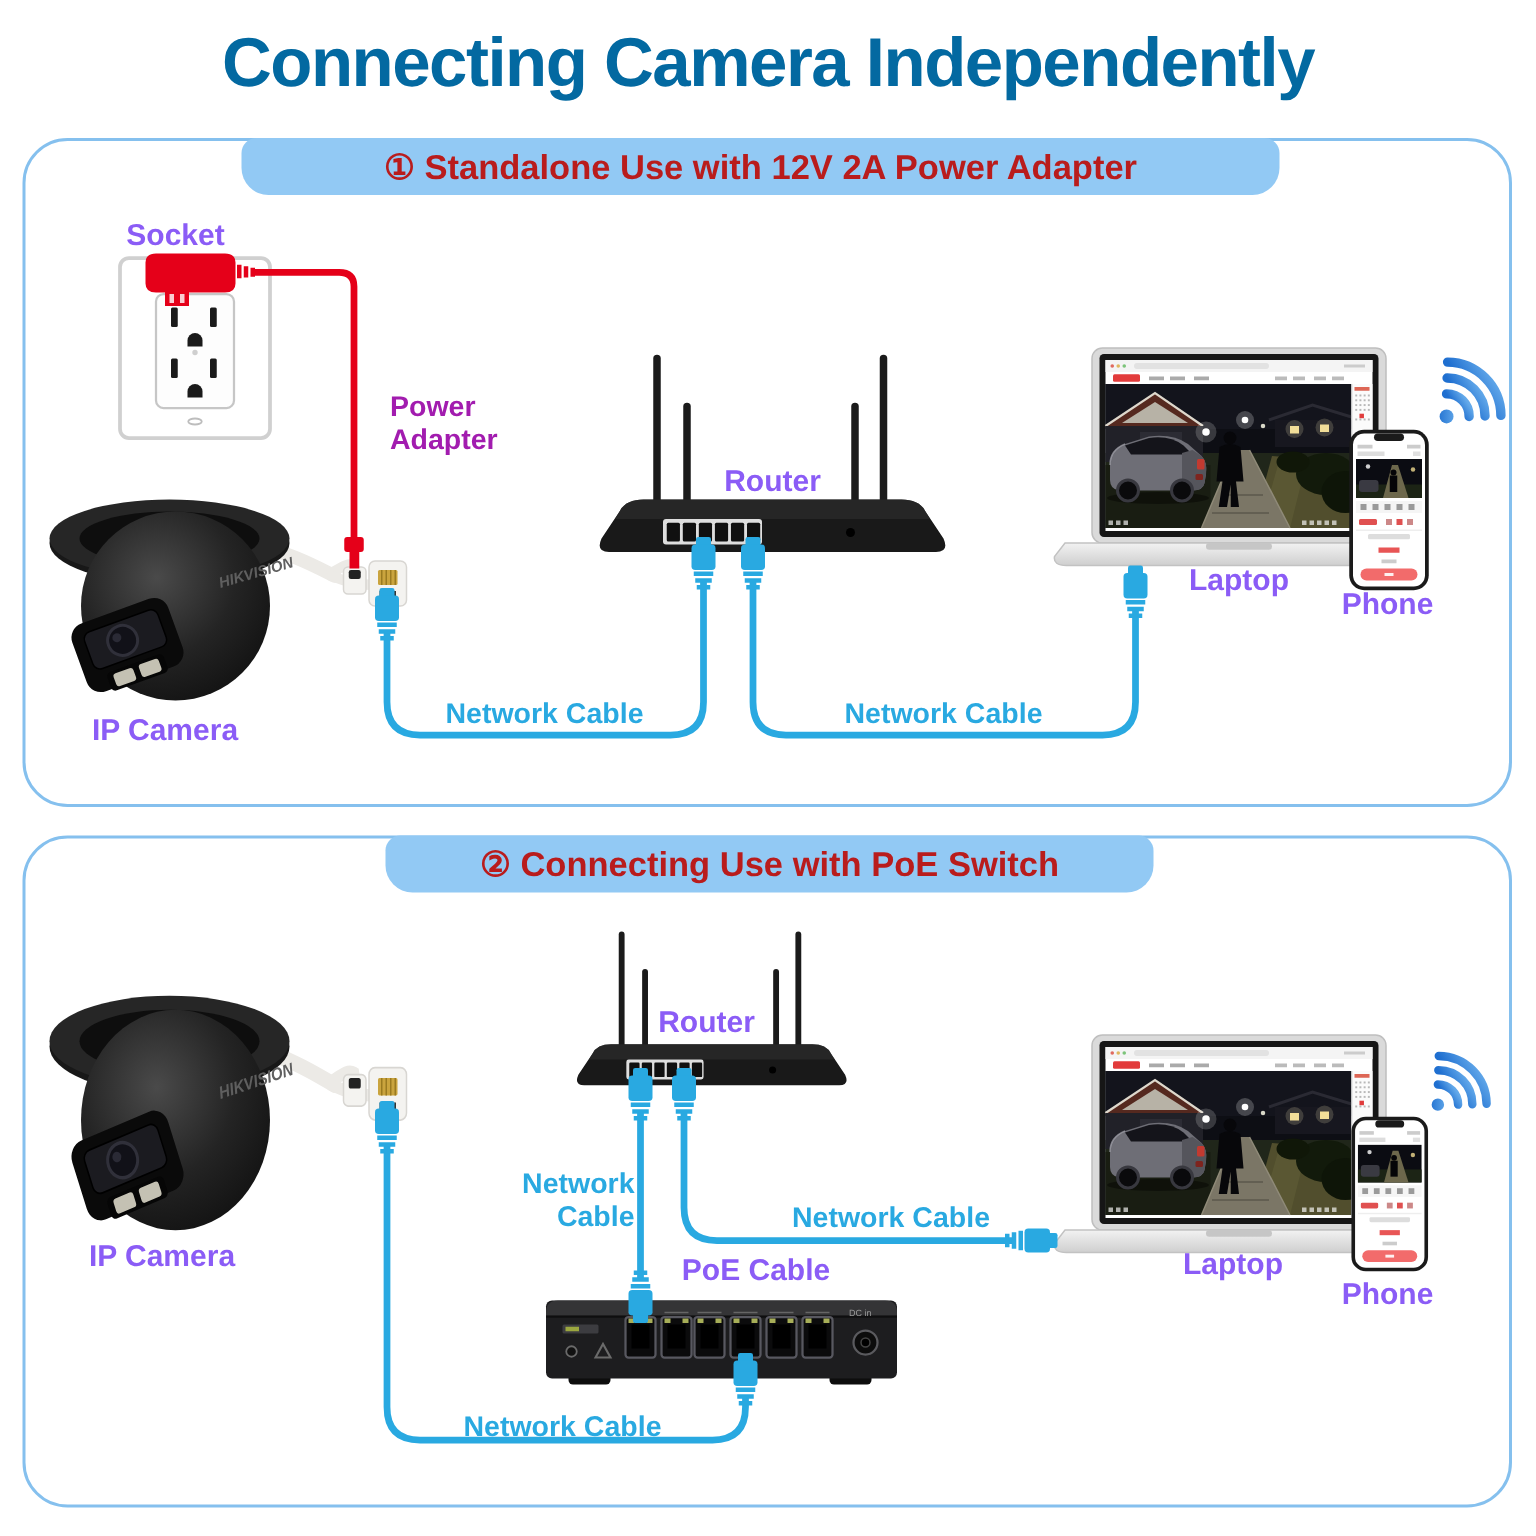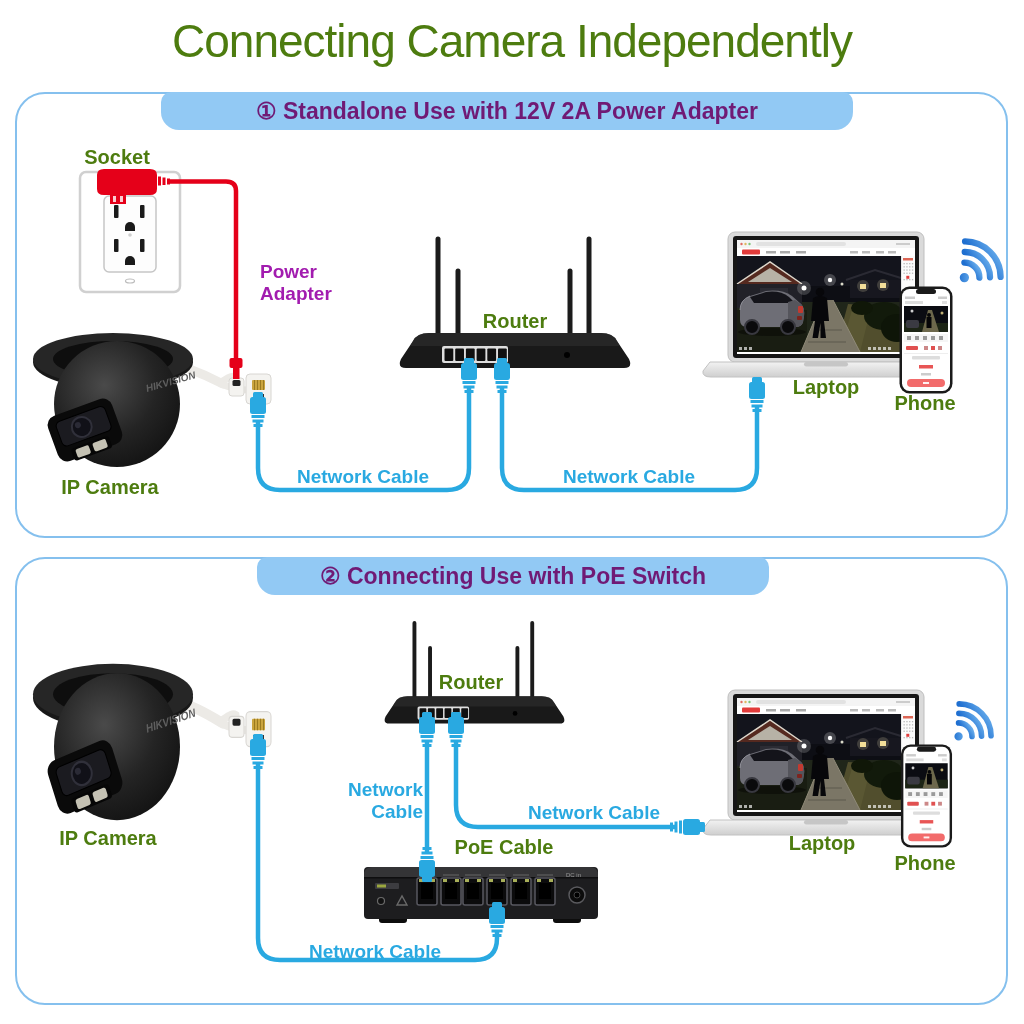--- a/index.html
+++ b/index.html
@@ -2,38 +2,38 @@
 <html><head>
 <meta charset="utf-8">
 <style>
   html,body{margin:0;padding:0;}
   body{
     width:1024px;height:1024px;position:relative;overflow:hidden;
     background:#ffffff;font-family:"Liberation Sans",sans-serif;
   }
   .title{
     position:absolute;top:14px;left:0;width:1024px;text-align:center;
-    font-size:46px;font-weight:normal;color:#4d7c0f;letter-spacing:-1px;
+    font-size:46px;font-weight:bold;color:#0369a1;letter-spacing:-1px;
   }
   .panel{
     position:absolute;left:15px;width:989px;
     border:2px solid #85c0ee;border-radius:30px;background:#fff;
   }
   #panel1{top:92px;height:442px;}
   #panel2{top:557px;height:444px;}
   .banner{
-    position:absolute;background:#92c9f4;color:#701a75;font-weight:bold;
+    position:absolute;background:#92c9f4;color:#b91c1c;font-weight:bold;
     font-size:23px;text-align:center;height:38px;line-height:38px;
     border-radius:10px 10px 18px 18px;white-space:nowrap;
   }
   #banner1{left:161px;top:92px;width:692px;}
   #banner2{left:257px;top:557px;width:512px;}
   .dev{position:absolute;}
   .dlabel{
-    position:absolute;font-weight:bold;font-size:20px;color:#4d7c0f;
+    position:absolute;font-weight:bold;font-size:20px;color:#8b5cf6;
     text-align:left;transform:translateX(-50%);white-space:nowrap;
   }
   .clabel{
     position:absolute;font-weight:bold;font-size:19px;color:#29a9e1;
     text-align:center;transform:translateX(-50%);white-space:nowrap;
   }
   .plabel{
     position:absolute;font-weight:bold;font-size:19px;color:#a21caf;
     line-height:1.18;width:110px;margin-left:14px;
   }

